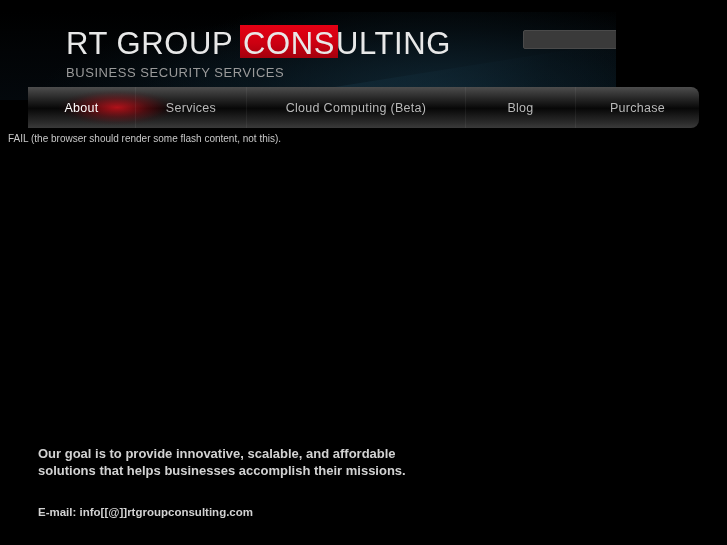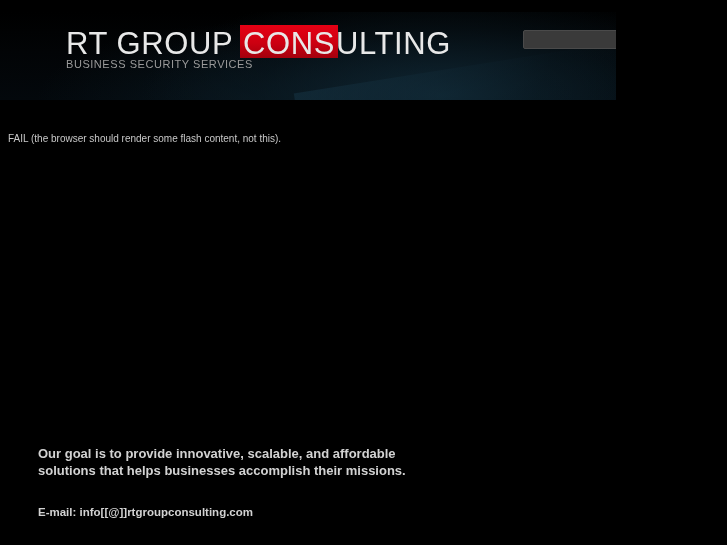--- a/index.html
+++ b/index.html
@@ -72,21 +72,22 @@
   .logo-hl::before {
     content: "";
     position: absolute;
     left: -2px; top: -3px;
     right: -2px; bottom: 1px;
     background: linear-gradient(180deg, #e60014 0%, #cc0011 55%, #a3000d 100%);
     z-index: -1;
   }
 
   .logo-sub {
-    font-size: 11px;
+    margin-top: 7px;
+    font-size: 13px;
     letter-spacing: 0.55px;
     color: #9a9a9a;
     white-space: nowrap;
   }
 
   
   .search-area {
     position: absolute;
     left: 487px; top: 17px;
     display: flex;
@@ -233,20 +234,28 @@
       <div class="logo-title"><span>RT GROUP </span><span class="logo-hl">CONS</span><span>ULTING</span></div>
       <div class="logo-sub">BUSINESS SECURITY SERVICES</div>
     </div>
 
     <div class="search-area">
       <input class="search-input" type="text" placeholder="" style="">
       <button class="search-button">Search</button>
     </div>
   </div>
 
+  <div class="nav">
+    <div class="nav-glow"></div>
+    <div class="nav-item nav-i0 active">About</div>
+    <div class="nav-item nav-i1">Services</div>
+    <div class="nav-item nav-i2">Cloud Computing (Beta)</div>
+    <div class="nav-item nav-i3">Blog</div>
+    <div class="nav-item nav-i4">Purchase</div>
+  </div>
 
   <div class="flash-fail">FAIL (the browser should render some flash content, not this).</div>
 
   <div class="content">
 
     <div class="about">
       <div class="about-body">Our goal is to provide innovative, scalable, and affordable solutions that helps businesses accomplish their missions.</div>
       <div class="about-contact">
         <div>E-mail: info[[@]]rtgroupconsulting.com</div>
       </div>

